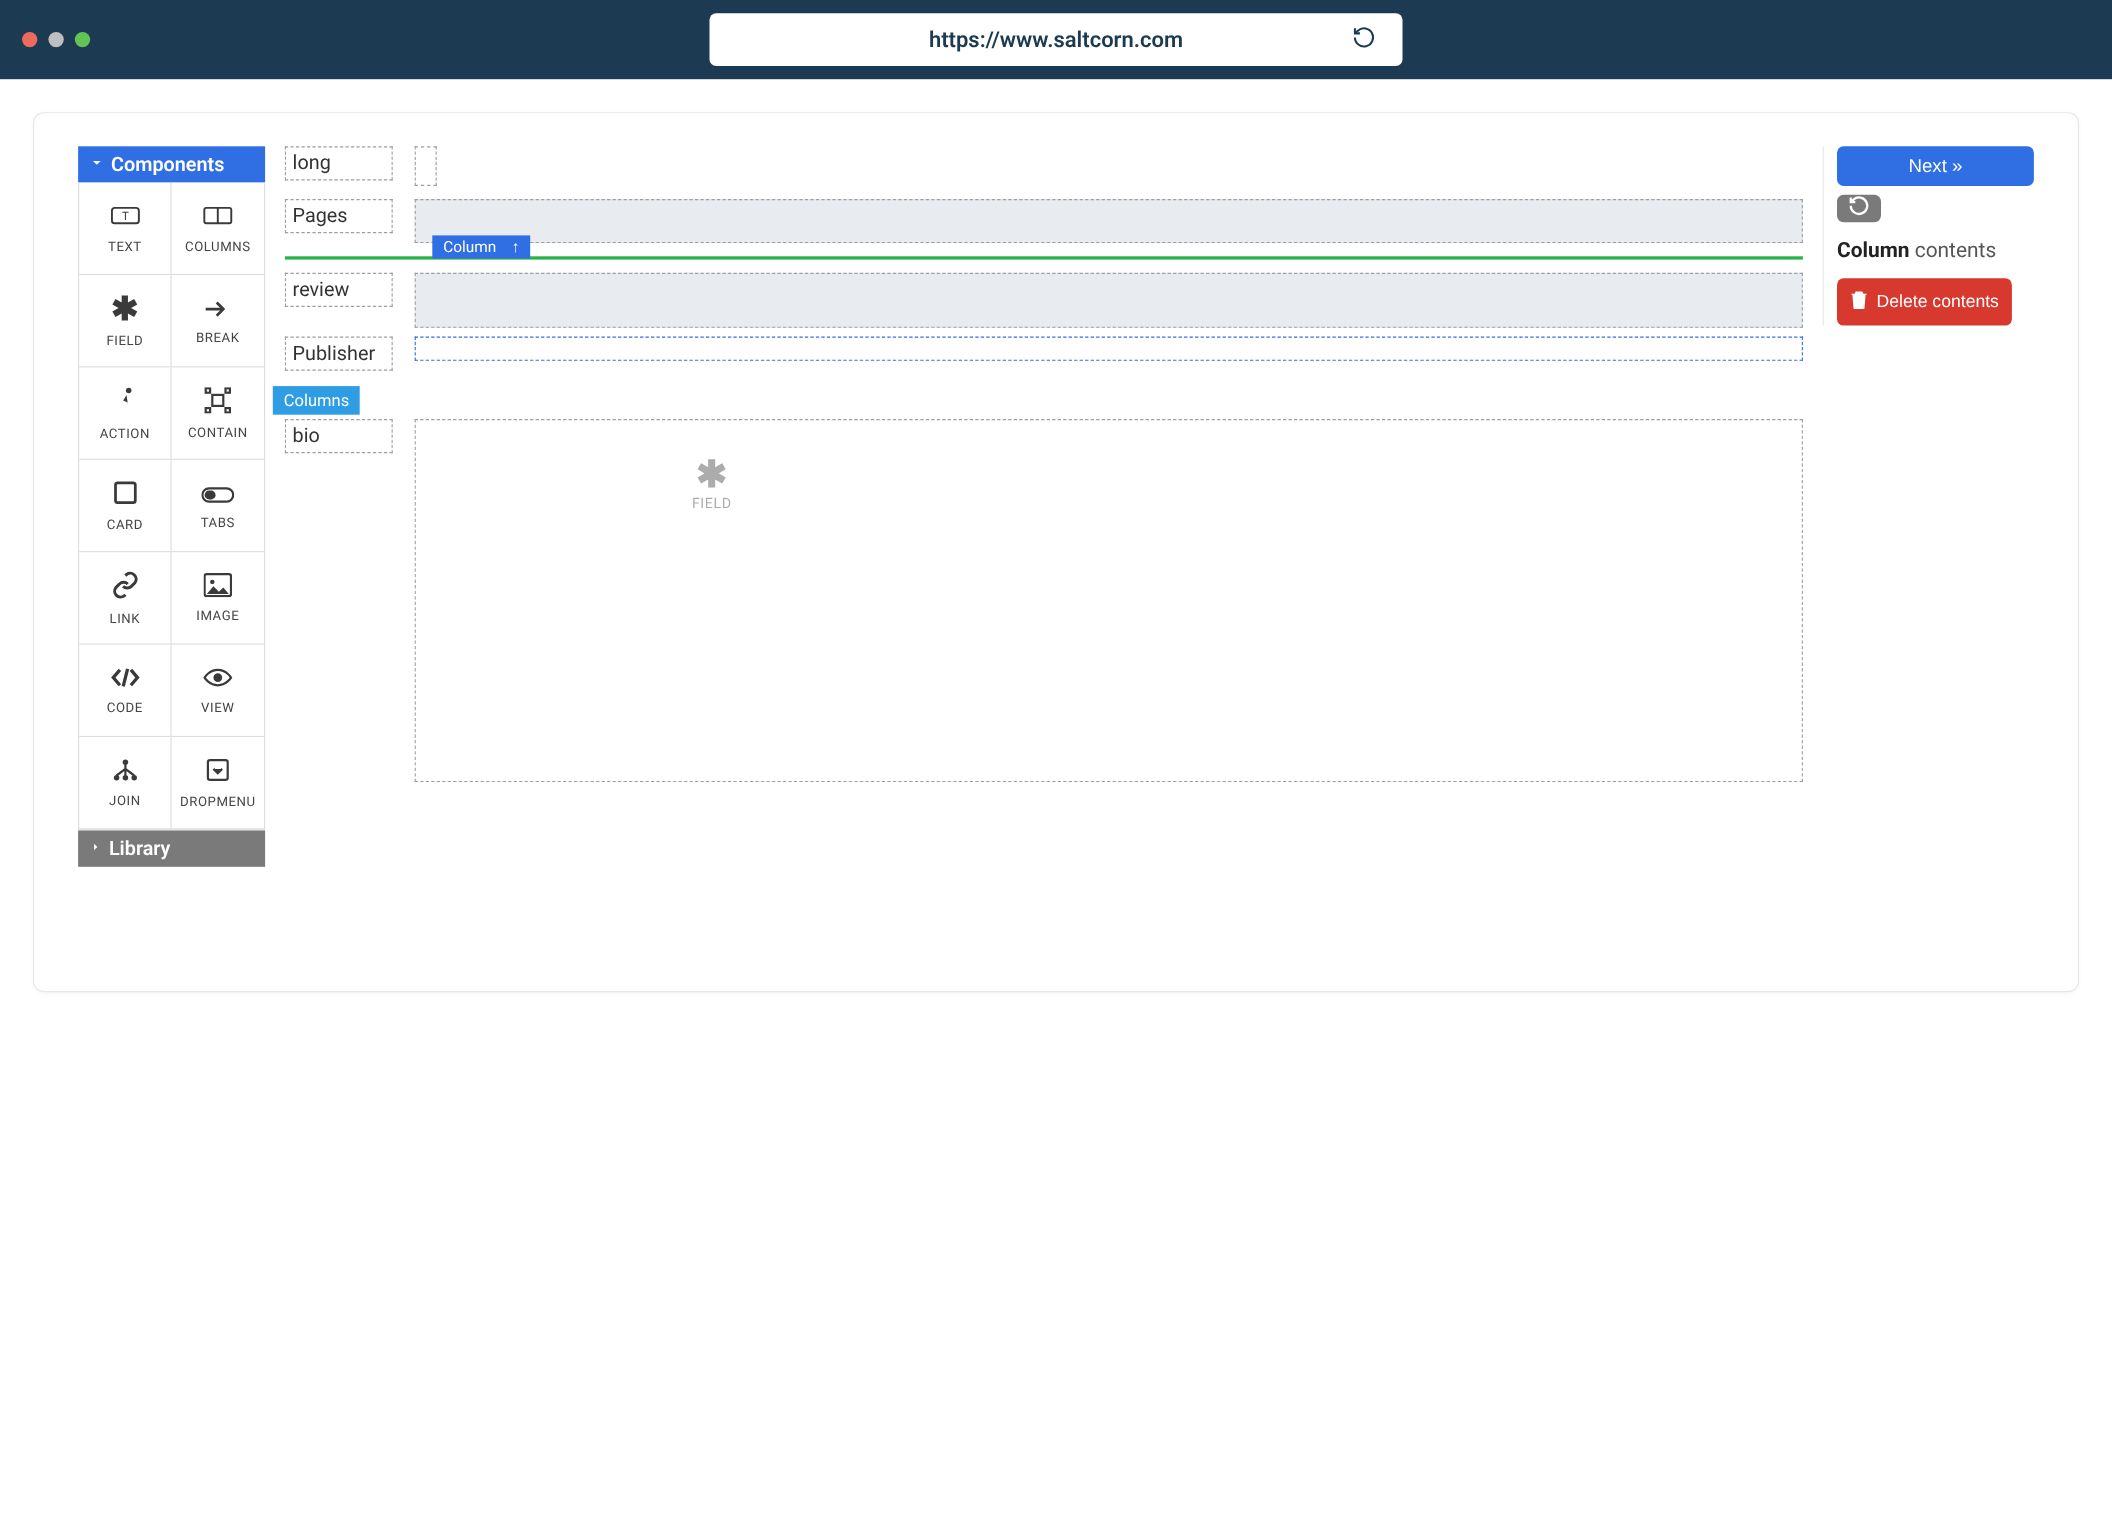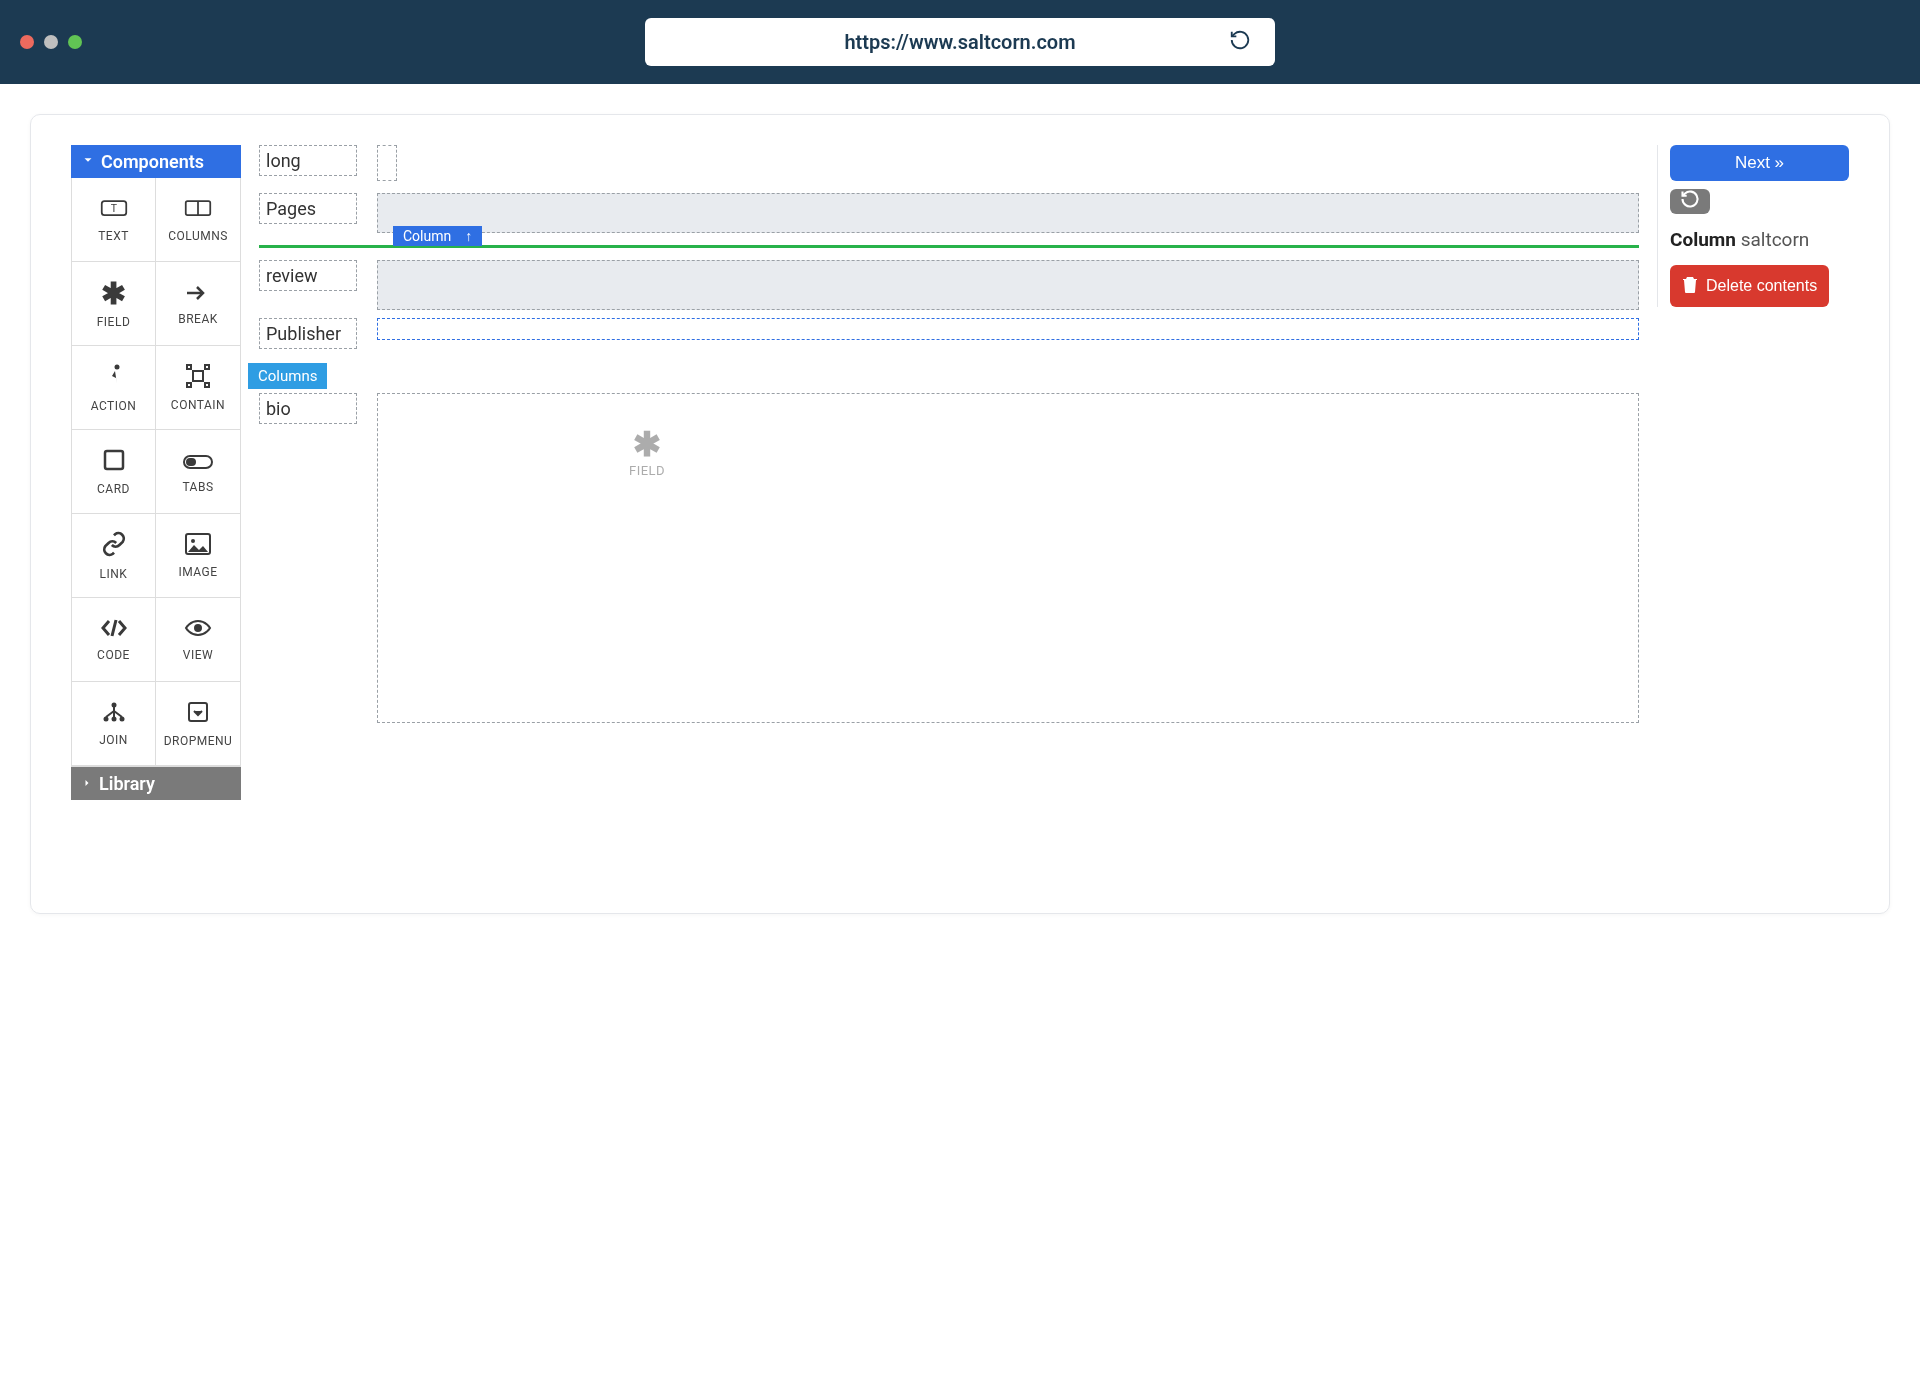--- a/index.html
+++ b/index.html
@@ -3,21 +3,21 @@
   <meta charset="utf-8">
   <style>
     * { box-sizing: border-box; margin: 0; padding: 0; }
     body {
       font-family: -apple-system, BlinkMacSystemFont, "Segoe UI", Roboto, sans-serif;
       background: #fff;
       color: #333;
     }
     .browser-chrome {
       background: #1c3a52;
-      height: 84px;
+      height: 72px;
       display: flex;
       align-items: center;
       padding: 0 20px;
       position: relative;
     }
     .traffic-lights {
       display: flex;
       gap: 10px;
     }
     .traffic-light {
@@ -470,21 +470,21 @@
           <button class="undo-btn">
             <span>
               <svg width="20" height="20" viewBox="0 0 24 24" fill="none" stroke="currentColor" stroke-width="2.5">
                   <path d="M3 12a9 9 0 1 0 3-6.7L3 8"></path>
                   <path d="M3 3v5h5"></path>
                 </svg>
             </span>
           </button>
         </div>
         <div class="settings-title">
-          <b>Column</b><span> saltcorn</span>
+          <b>Column</b><span> contents</span>
         </div>
         <button class="delete-btn">
           <span>
             <svg width="16" height="18" viewBox="0 0 16 18" fill="currentColor">
                 <path d="M2 5h12l-1 12a1 1 0 0 1-1 1H4a1 1 0 0 1-1-1L2 5zm3-3h6l1 2H4l1-2zM1 4h14v1H1z"></path>
               </svg>
           </span>
           <span>Delete contents</span>
         </button>
       </div>

